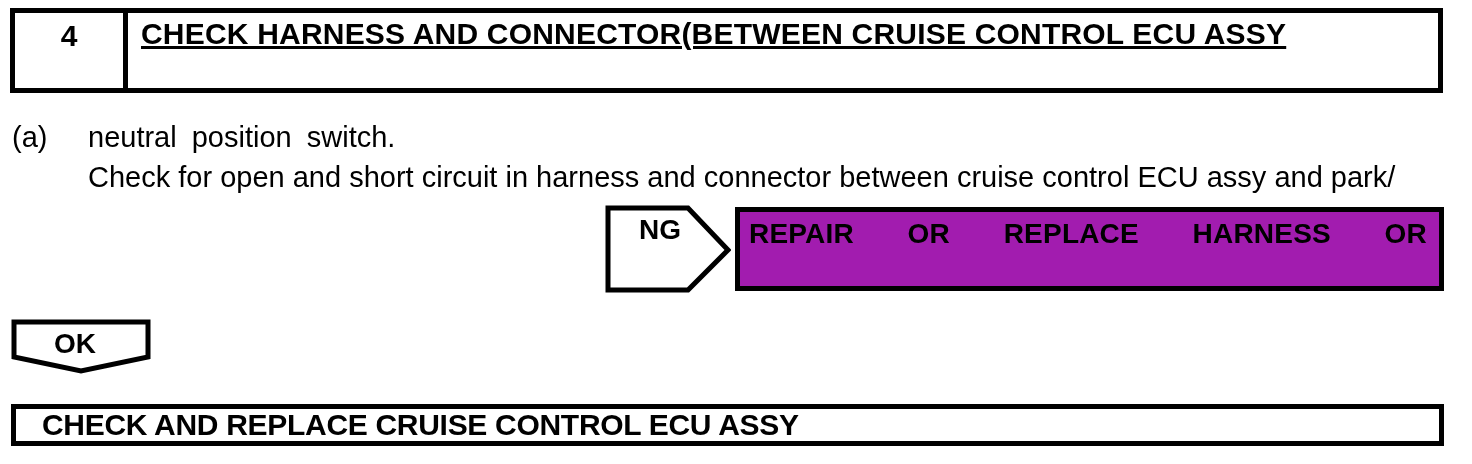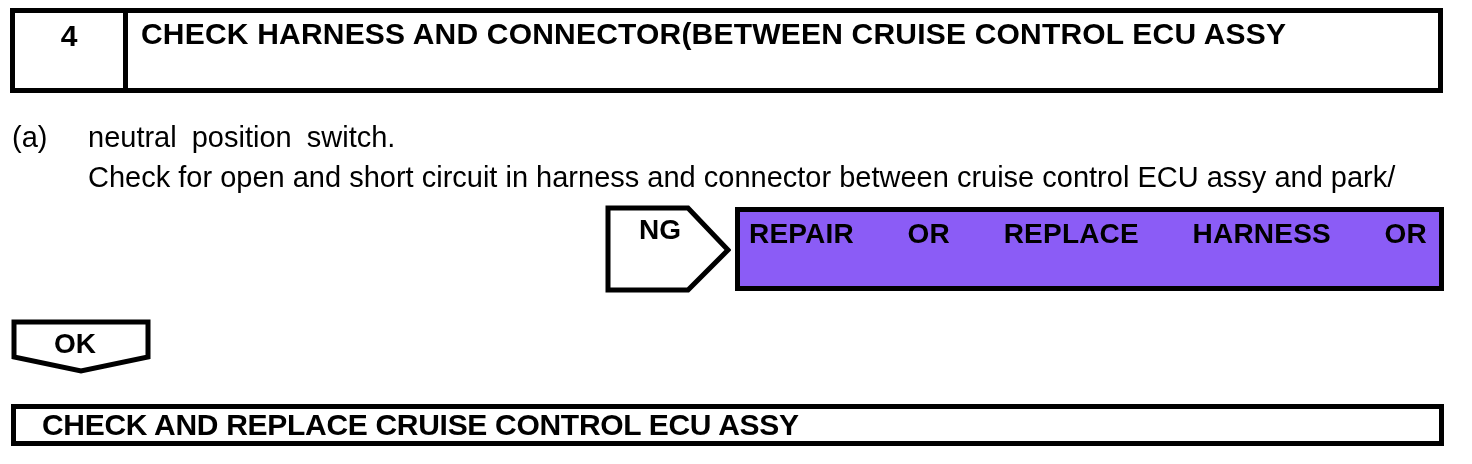--- a/index.html
+++ b/index.html
@@ -33,20 +33,21 @@
     font-size: 30px;
     line-height: 30px;
   }
   .step-title-cell {
     flex: 1;
     padding: 6px 8px 4px 13px;
     font-weight: bold;
     font-size: 30px;
     line-height: 30px;
     letter-spacing: 0.2px;
+    text-decoration: underline;
   }
   .nowrap-line { white-space: nowrap; }
 
   
   .instruction {
     position: absolute;
     left: 12px; top: 117px;
     display: flex;
     font-size: 29px;
     line-height: 40px;
@@ -70,21 +71,21 @@
   .ng-action-box {
     position: absolute;
     left: 735px; top: 207px;
     width: 709px; height: 84px;
     border: 5px solid #000;
     padding: 8px 12px 0 9px;
     font-weight: bold;
     font-size: 28px;
     line-height: 28px;
     letter-spacing: 0.2px;
-    background: #8b5cf6;
+    background: #a21caf;
   }
   .justified-line { text-align: justify; text-align-last: justify; }
 
   
   .ok-action-box {
     position: absolute;
     left: 11px; top: 404px;
     width: 1433px; height: 42px;
     border: 5px solid #000;
     display: flex;

